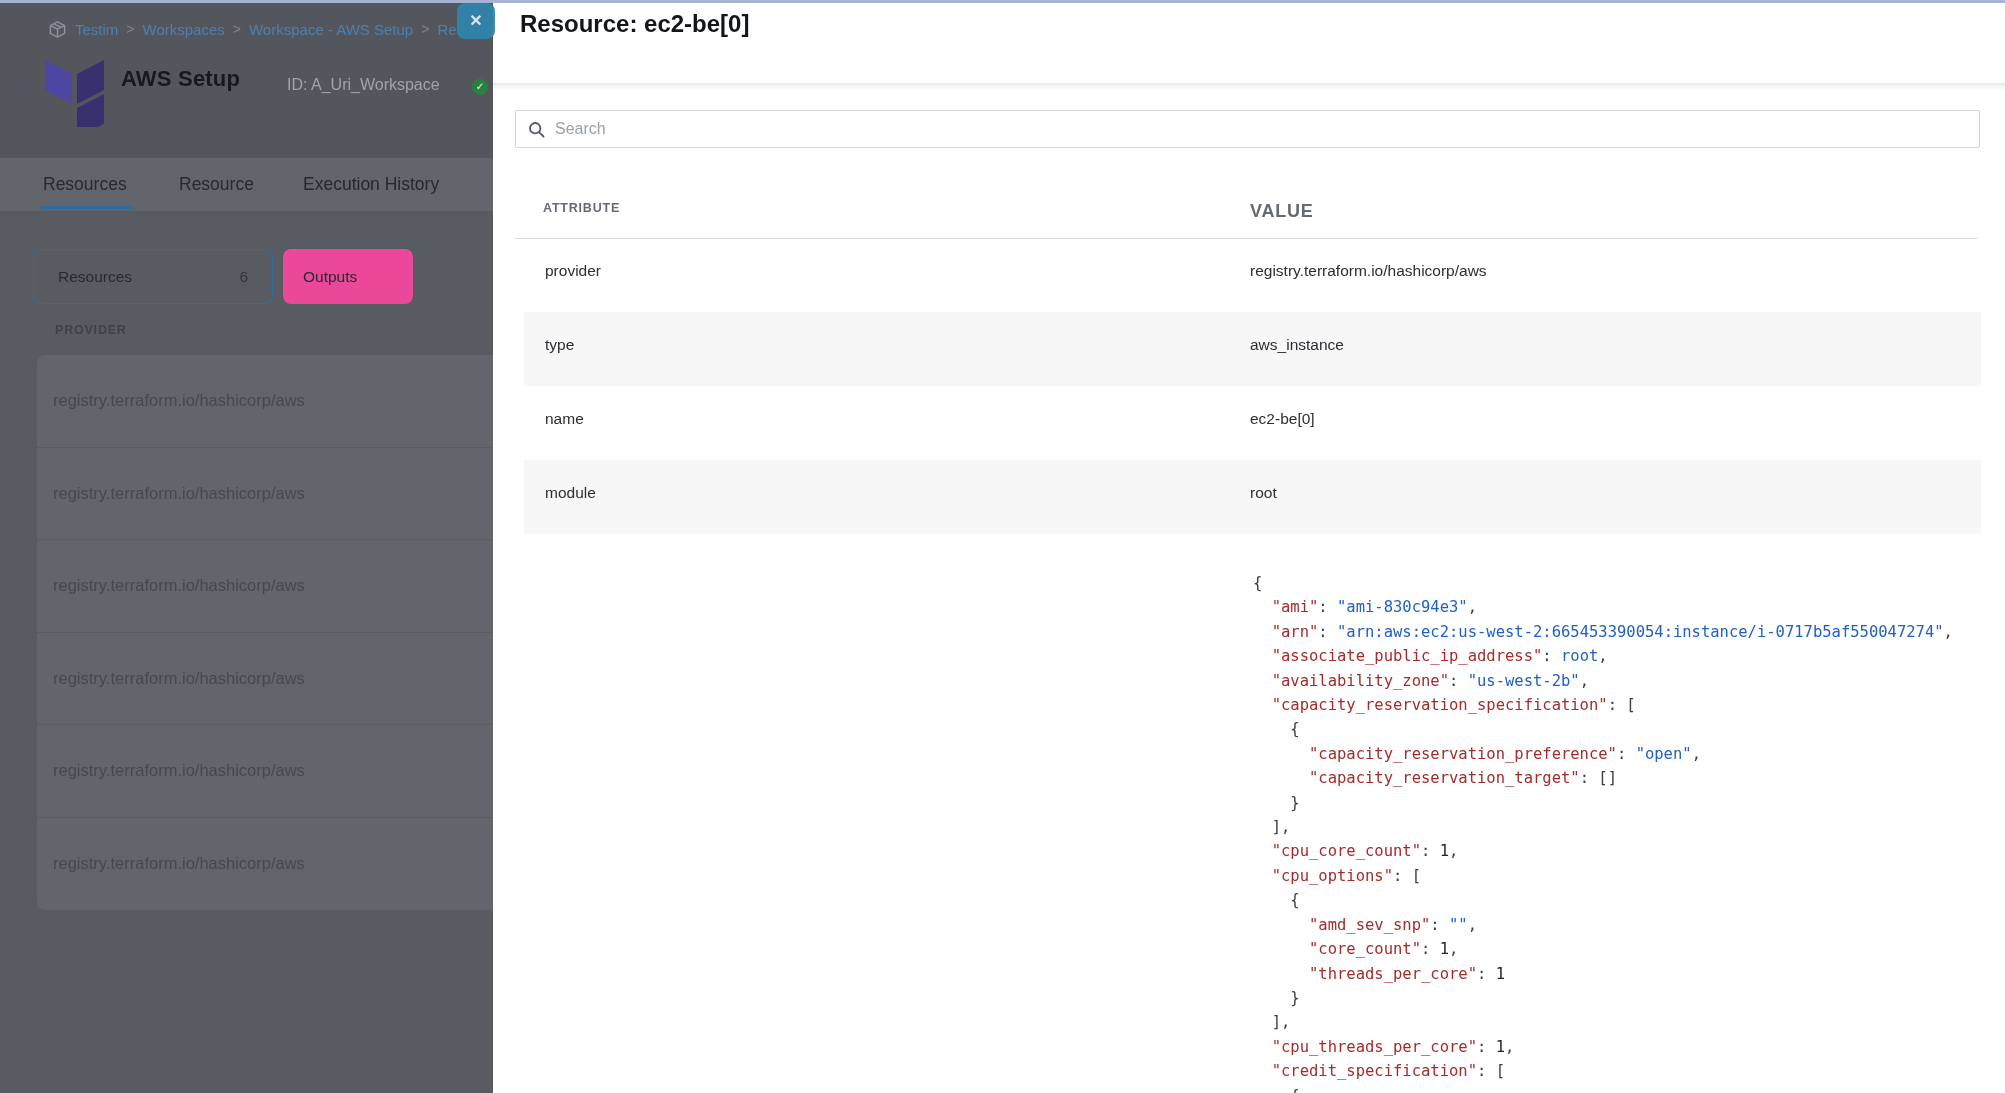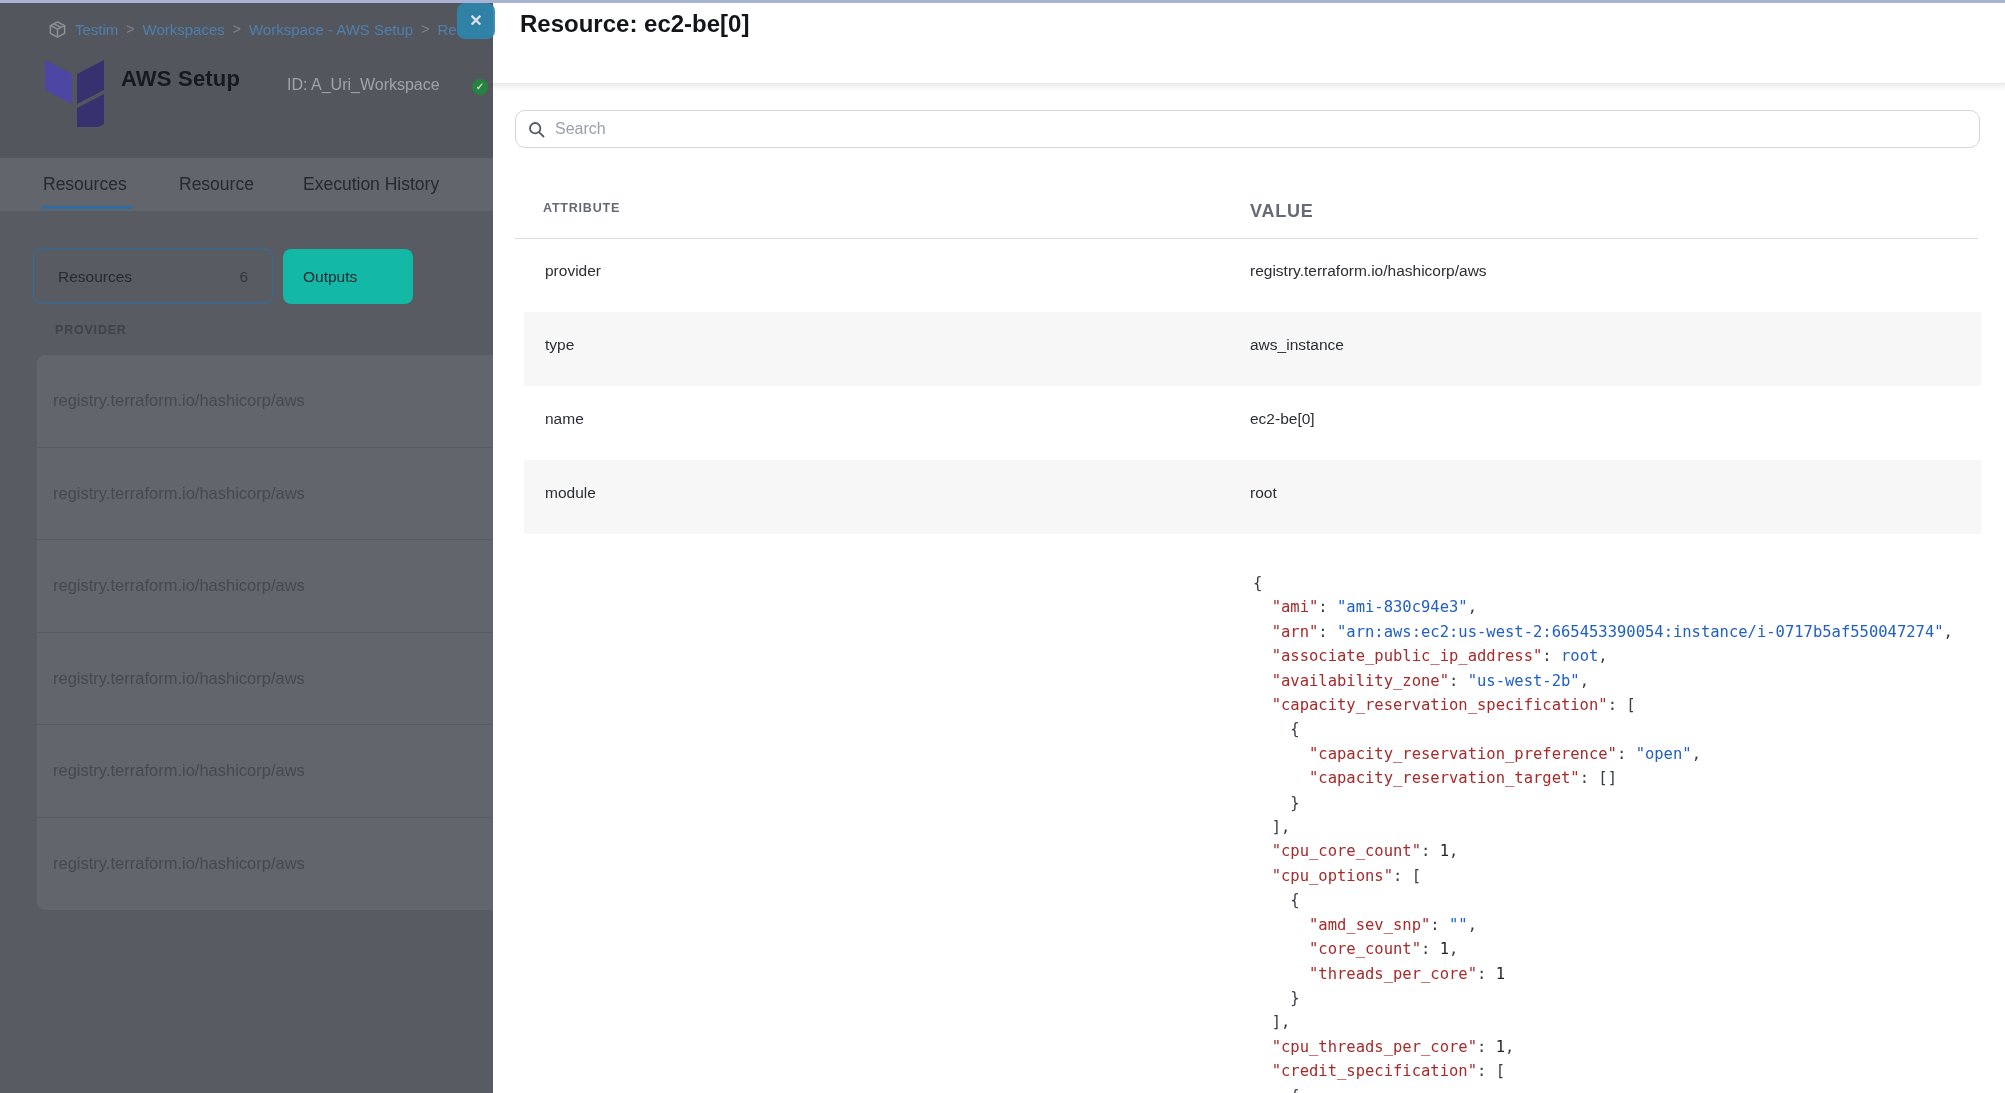--- a/index.html
+++ b/index.html
@@ -31,41 +31,41 @@
   .tab { position:absolute; top:0; height:53px; display:flex; align-items:center;
          font-size:17.5px; color:#26292f; font-weight:500; }
   #tab-underline { left:41px; top:48px; width:92px; height:3px; background:#2e6da2; border-radius:2px; }
 
   #lp-content { left:0; top:208px; width:493px; height:882px; background:#585c62; }
   .pill { position:absolute; top:38px; height:55px; border-radius:8px; display:flex;
           align-items:center; font-size:15.5px; color:#272b31; }
   #pill-resources { left:33px; width:240px; border:1.5px solid #2e6ca4; padding:0 24px;
                     justify-content:space-between; background:transparent; }
   #pill-resources .cnt { color:#32373e; }
-  #pill-outputs { left:283px; width:130px; background:#14b8a6; padding:16px 20px;align-items:center; }
+  #pill-outputs { left:283px; width:130px; background:#ec4899; padding:16px 20px;align-items:center; }
   #provider-col-header { left:55px; top:112px; font-size:12.5px; font-weight:700;
                          letter-spacing:.8px; color:#3e424a; }
   #provider-card { left:37px; top:144px; width:456px; height:555px; background:#62666c;
                    border-radius:8px 0 0 8px; overflow:hidden; }
   .prov-row { height:92.5px; display:flex; align-items:center; padding-left:16px;
               font-size:16.5px; color:#45494f; border-bottom:1px solid #595d63; }
   .prov-row:last-child { border-bottom:none; }
 
   
   #drawer { left:493px; top:3px; width:1512px; height:1090px; background:#ffffff; z-index:50; }
   #drawer-close { left:-36px; top:0; width:38px; height:36px; border-radius:8px;
                   background:rgba(46,132,171,.92); border:none; color:#dde2e7; font-size:16px;
                   font-weight:700; line-height:34px; text-align:center; cursor:pointer; }
   #drawer-title { left:27px; top:7px; font-size:24px; font-weight:700; color:#121519; }
   #drawer-header-divider { left:0; top:80px; width:1512px; height:1px; background:#e8e9ea; }
   #drawer-header-shadow { left:0; top:81px; width:1512px; height:7px;
                           background:linear-gradient(#00000010,#00000000); }
 
   #search-box { left:22px; top:107px; width:1465px; height:38px; border:1px solid #d4d6db;
-                border-radius:10px; display:flex; align-items:center; padding:0 12px; gap:10px;
+                border-radius:2px; display:flex; align-items:center; padding:0 12px; gap:10px;
                 background:#fff; }
   #search-box svg { flex:0 0 auto; }
   #search-input { border:none; outline:none; flex:1; font-size:16px; color:#2b2e33;
                   font-family:"Liberation Sans",sans-serif; }
   #search-input::placeholder { color:#9aa0a9; }
 
   #col-attribute { left:50px; top:198px; font-size:12.5px; font-weight:700;
                    letter-spacing:.8px; color:#666b73; }
   #col-value { left:757px; top:198px; font-size:18px; font-weight:700;
                letter-spacing:.8px; color:#666b73; }

